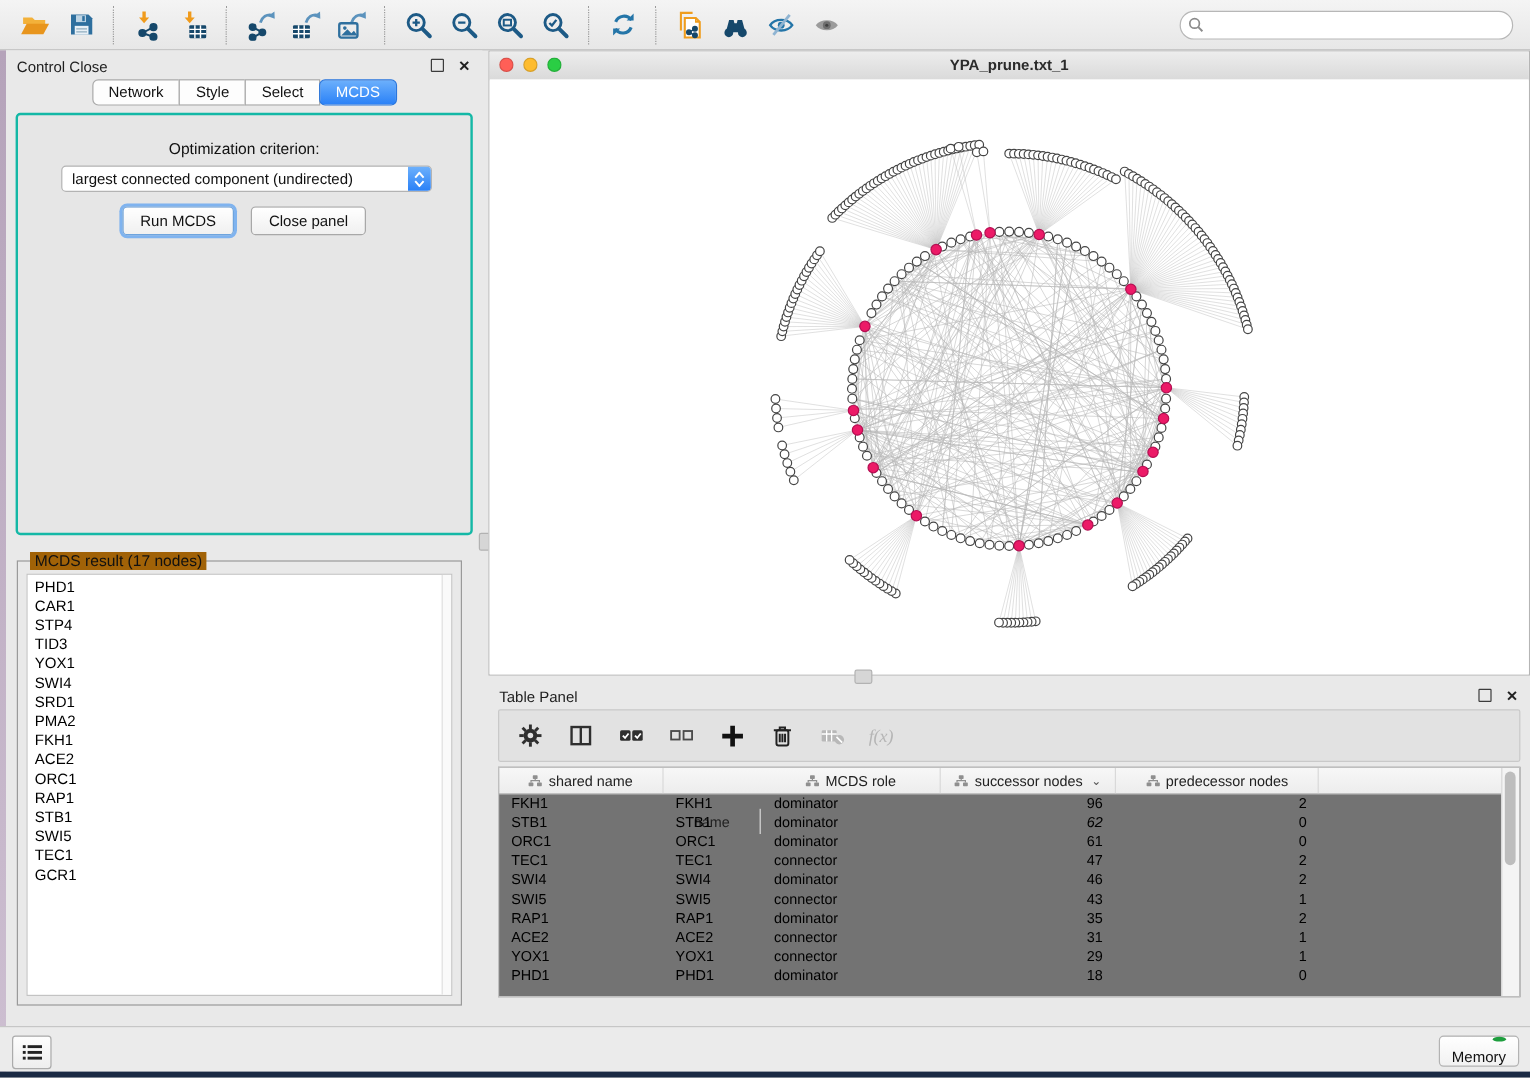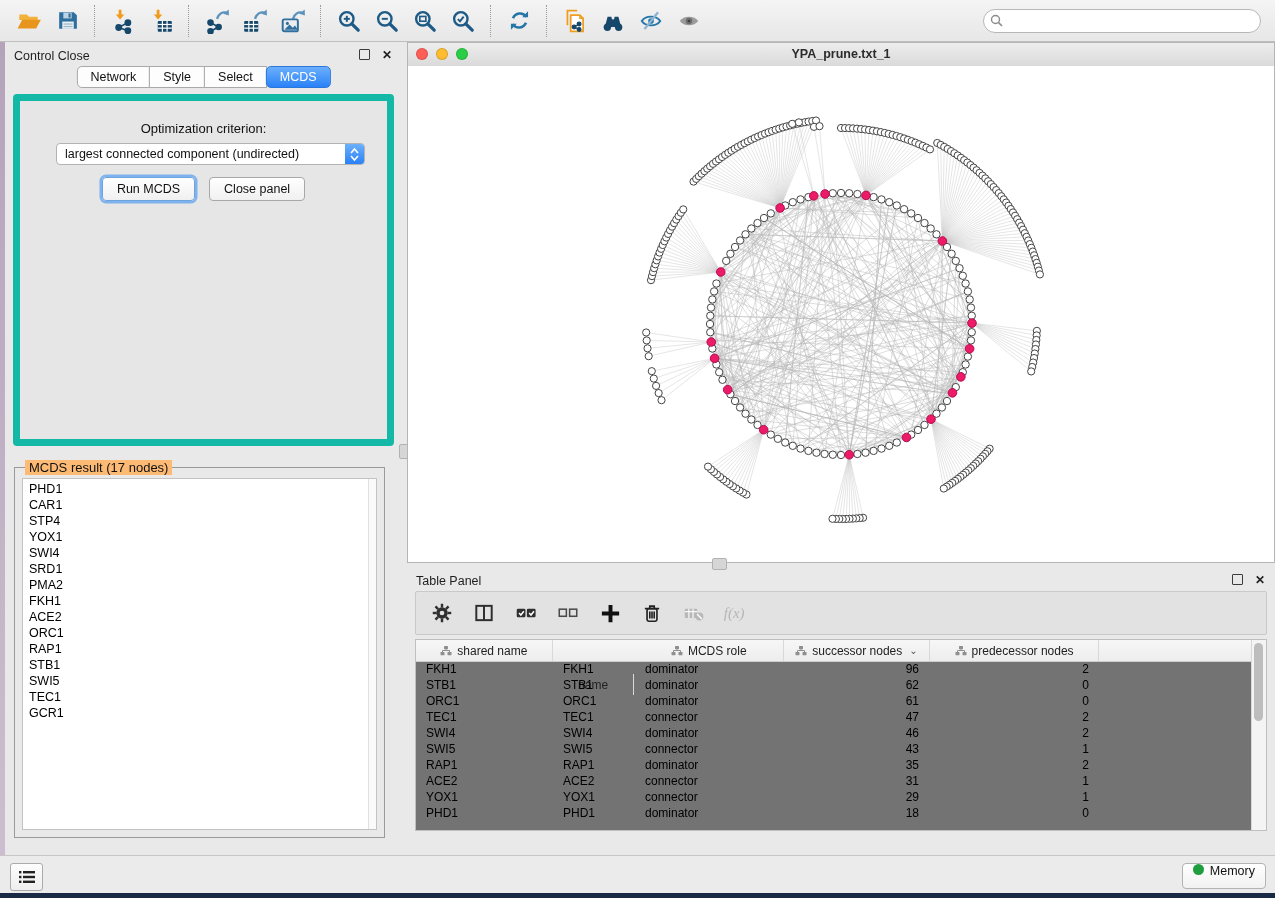--- a/index.html
+++ b/index.html
@@ -24,31 +24,31 @@
   .panel-title{position:absolute;left:9px;top:7px;font-size:12.5px;color:#1e1e1e;}
   .ph-icons{position:absolute;right:10px;top:7px;display:flex;gap:12px;align-items:center;}
   .float-box{width:9px;height:9px;border:1.5px solid #3c3c3c;border-radius:1px;}
   .close-x{font-size:12px;font-weight:bold;color:#222;line-height:10px;}
 
   .cp-tabs{position:absolute;left:50%;transform:translateX(-50%);top:24px;display:flex;z-index:3;}
   .cp-tab{height:20px;padding:0 13px;background:#fdfdfd;border:1px solid #a9a9a9;margin-left:-1px;display:flex;align-items:center;font-size:12.5px;color:#111;}
   .cp-tab:first-child{border-radius:5px 0 0 5px;margin-left:0;}
   .cp-tab:last-child{border-radius:0 5px 5px 0;}
   .cp-tab.active{background:linear-gradient(#6cb0fc,#2a81f7);border-color:#2a76dd;color:#fff;border-radius:5px;}
-  .cp-content{position:absolute;left:8px;top:52px;width:381px;height:352px;background:#e6e6e6;border:7px solid #14b8a6;border-radius:4px;box-sizing:border-box;}
+  .cp-content{position:absolute;left:8px;top:52px;width:381px;height:352px;background:#e6e6e6;border:2px solid #14b8a6;border-radius:4px;box-sizing:border-box;}
   .opt-label{position:absolute;left:0;top:20px;width:100%;text-align:center;font-size:13px;color:#111;}
   .select{position:absolute;left:36px;top:42px;width:309px;height:22px;background:#fff;border:1px solid #b3b3b3;border-radius:4px;display:flex;align-items:center;box-sizing:border-box;}
   .select-value{flex:1;font-size:12.5px;color:#111;padding-left:8px;white-space:nowrap;overflow:hidden;}
   .select-stepper{width:19px;height:20px;background:linear-gradient(#6cb0fc,#2a81f7);border-radius:0 3px 3px 0;display:flex;flex-direction:column;align-items:center;justify-content:center;gap:1px;}
   .btn-row{position:absolute;left:0;top:76px;width:100%;display:flex;justify-content:center;gap:14px;}
   .btn{height:22px;padding:0 14px;background:linear-gradient(#ffffff,#f0f0f0);border:1px solid #a8a8a8;border-radius:4px;font-size:12.5px;color:#111;display:flex;align-items:center;}
   .btn.focused{box-shadow:0 0 0 2.5px rgba(92,161,242,.75);border-color:#6ea4dd;}
 
   .result-group{position:absolute;left:9px;top:425px;width:371px;height:371px;border:1px solid #9a9a9a;box-sizing:border-box;}
-  .result-title{position:absolute;left:10px;top:-8px;background:#fdba74;padding:0 4px;font-size:13px;color:#111;}
+  .result-title{position:absolute;left:10px;top:-8px;background:#a16207;padding:0 4px;font-size:13px;color:#111;}
   .result-list{position:absolute;left:7px;top:10px;right:7px;bottom:7px;background:#fff;border:1px solid #c3c3c3;overflow:hidden;}
   .result-list ul{list-style:none;margin:2px 0 0 0;padding:0 0 0 6px;}
   .result-list li{font-size:12.5px;line-height:16px;color:#000;}
   .result-scroll{position:absolute;right:0;top:0;bottom:0;width:7px;background:#fafafa;border-left:1px solid #e0e0e0;}
 
   
   .v-split-handle{position:absolute;left:399px;top:444px;width:10px;height:13px;background:#d6d6d6;border:1px solid #b2b2b2;border-radius:2px;}
   .h-split-handle{position:absolute;left:712px;top:558px;width:13px;height:10px;background:#d6d6d6;border:1px solid #b2b2b2;border-radius:2px;z-index:4;}
 
   
@@ -73,21 +73,21 @@
   .td{font-size:12px;color:#000;box-sizing:border-box;padding-left:10px;white-space:nowrap;overflow:hidden;}
   .td.num{text-align:right;padding-left:0;padding-right:12px;}
   .tbl-scroll{position:absolute;right:0;top:0;width:14px;bottom:0;background:#f4f4f4;border-left:1px solid #d8d8d8;}
   .tbl-thumb{position:absolute;left:2px;top:3px;width:9px;height:78px;background:#bdbdbd;border-radius:5px;}
   .tp-tabs{position:absolute;left:0;top:265px;width:100%;display:flex;justify-content:center;}
   .sort-chevron{font-size:10px;color:#555;margin-left:2px;}
 
   
   .statusbar{position:absolute;left:0;top:855px;width:1275px;height:38px;background:#ebebeb;border-top:1px solid #c6c6c6;box-sizing:border-box;}
   .list-btn{position:absolute;left:10px;top:7px;width:31px;height:26px;background:linear-gradient(#fdfdfd,#eee);border:1px solid #ababab;border-radius:3px;display:flex;align-items:center;justify-content:center;}
-  .memory-btn{position:absolute;right:9px;top:7px;height:24px;padding:0 10px;background:linear-gradient(#ffffff,#f1f1f1);border:1px solid #b3b3b3;border-radius:4px;display:flex;align-items:flex-start;gap:6px;font-size:12.5px;color:#111;}
+  .memory-btn{position:absolute;right:9px;top:7px;height:24px;padding:0 10px;background:linear-gradient(#ffffff,#f1f1f1);border:1px solid #b3b3b3;border-radius:4px;display:flex;align-items:flex-end;gap:6px;font-size:12.5px;color:#111;flex-direction:column;}
   .mem-dot{width:11px;height:11px;border-radius:50%;background:#1e9e3e;}
 </style>
 </head>
 <body>
 
 <div class="screen">
 
   <div class="toolbar">
     <div class="tbtn">
       <svg width="26" height="26" viewBox="0 0 24 24">
@@ -299,20 +299,21 @@
           </div>
       </div>
     </div>
     <div class="result-group">
       <span class="result-title">MCDS result (17 nodes)</span>
       <div class="result-list">
         <ul id="mcds-list">
             <li>PHD1</li>
             <li>CAR1</li>
             <li>STP4</li>
+            <li>TID3</li>
             <li>YOX1</li>
             <li>SWI4</li>
             <li>SRD1</li>
             <li>PMA2</li>
             <li>FKH1</li>
             <li>ACE2</li>
             <li>ORC1</li>
             <li>RAP1</li>
             <li>STB1</li>
             <li>SWI5</li>
@@ -1283,21 +1284,21 @@
             <div class="td" style="width: 137px;">FKH1</div>
             <div class="td" style="width: 82px;">FKH1</div>
             <div class="td" style="width: 150px;">dominator</div>
             <div class="td num" style="width: 146px;">96</div>
             <div class="td num" style="width: 170px;">2</div>
           </div>
           <div class="tr">
             <div class="td" style="width: 137px;">STB1</div>
             <div class="td" style="width: 82px;">STB1</div>
             <div class="td" style="width: 150px;">dominator</div>
-            <div class="td num" style="width: 146px;">62</div>
+            <div class="td num" style="width: 146px; font-style: italic;">62</div>
             <div class="td num" style="width: 170px;">0</div>
           </div>
           <div class="tr">
             <div class="td" style="width: 137px;">ORC1</div>
             <div class="td" style="width: 82px;">ORC1</div>
             <div class="td" style="width: 150px;">dominator</div>
             <div class="td num" style="width: 146px;">61</div>
             <div class="td num" style="width: 170px;">0</div>
           </div>
           <div class="tr">

